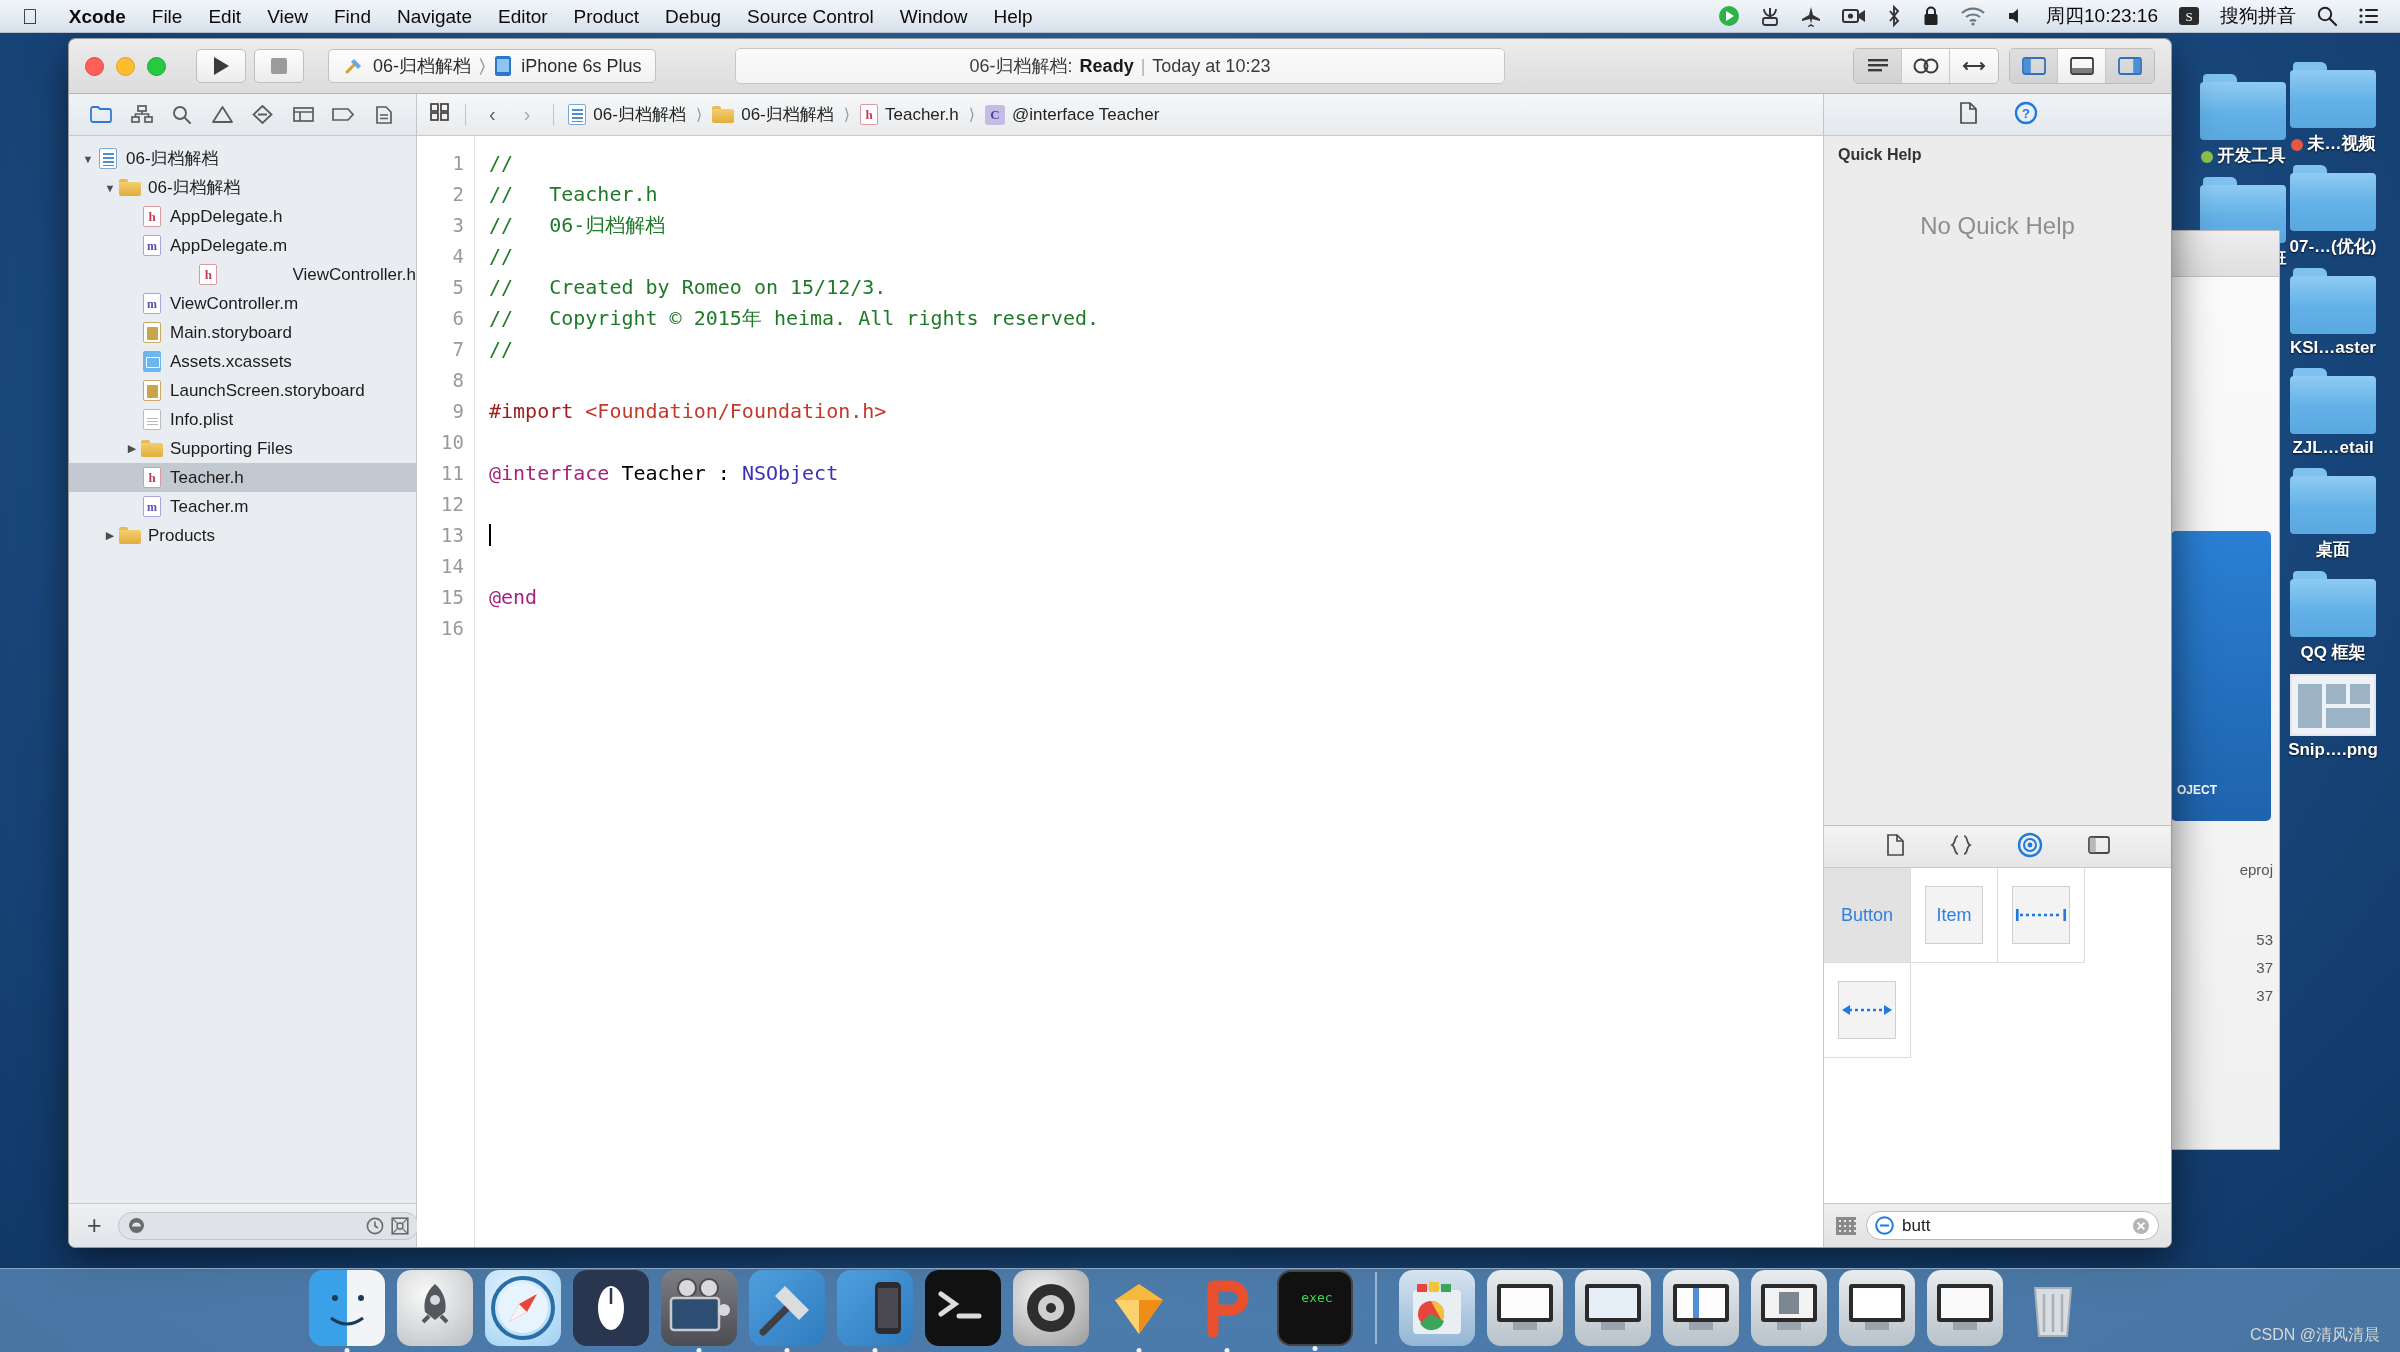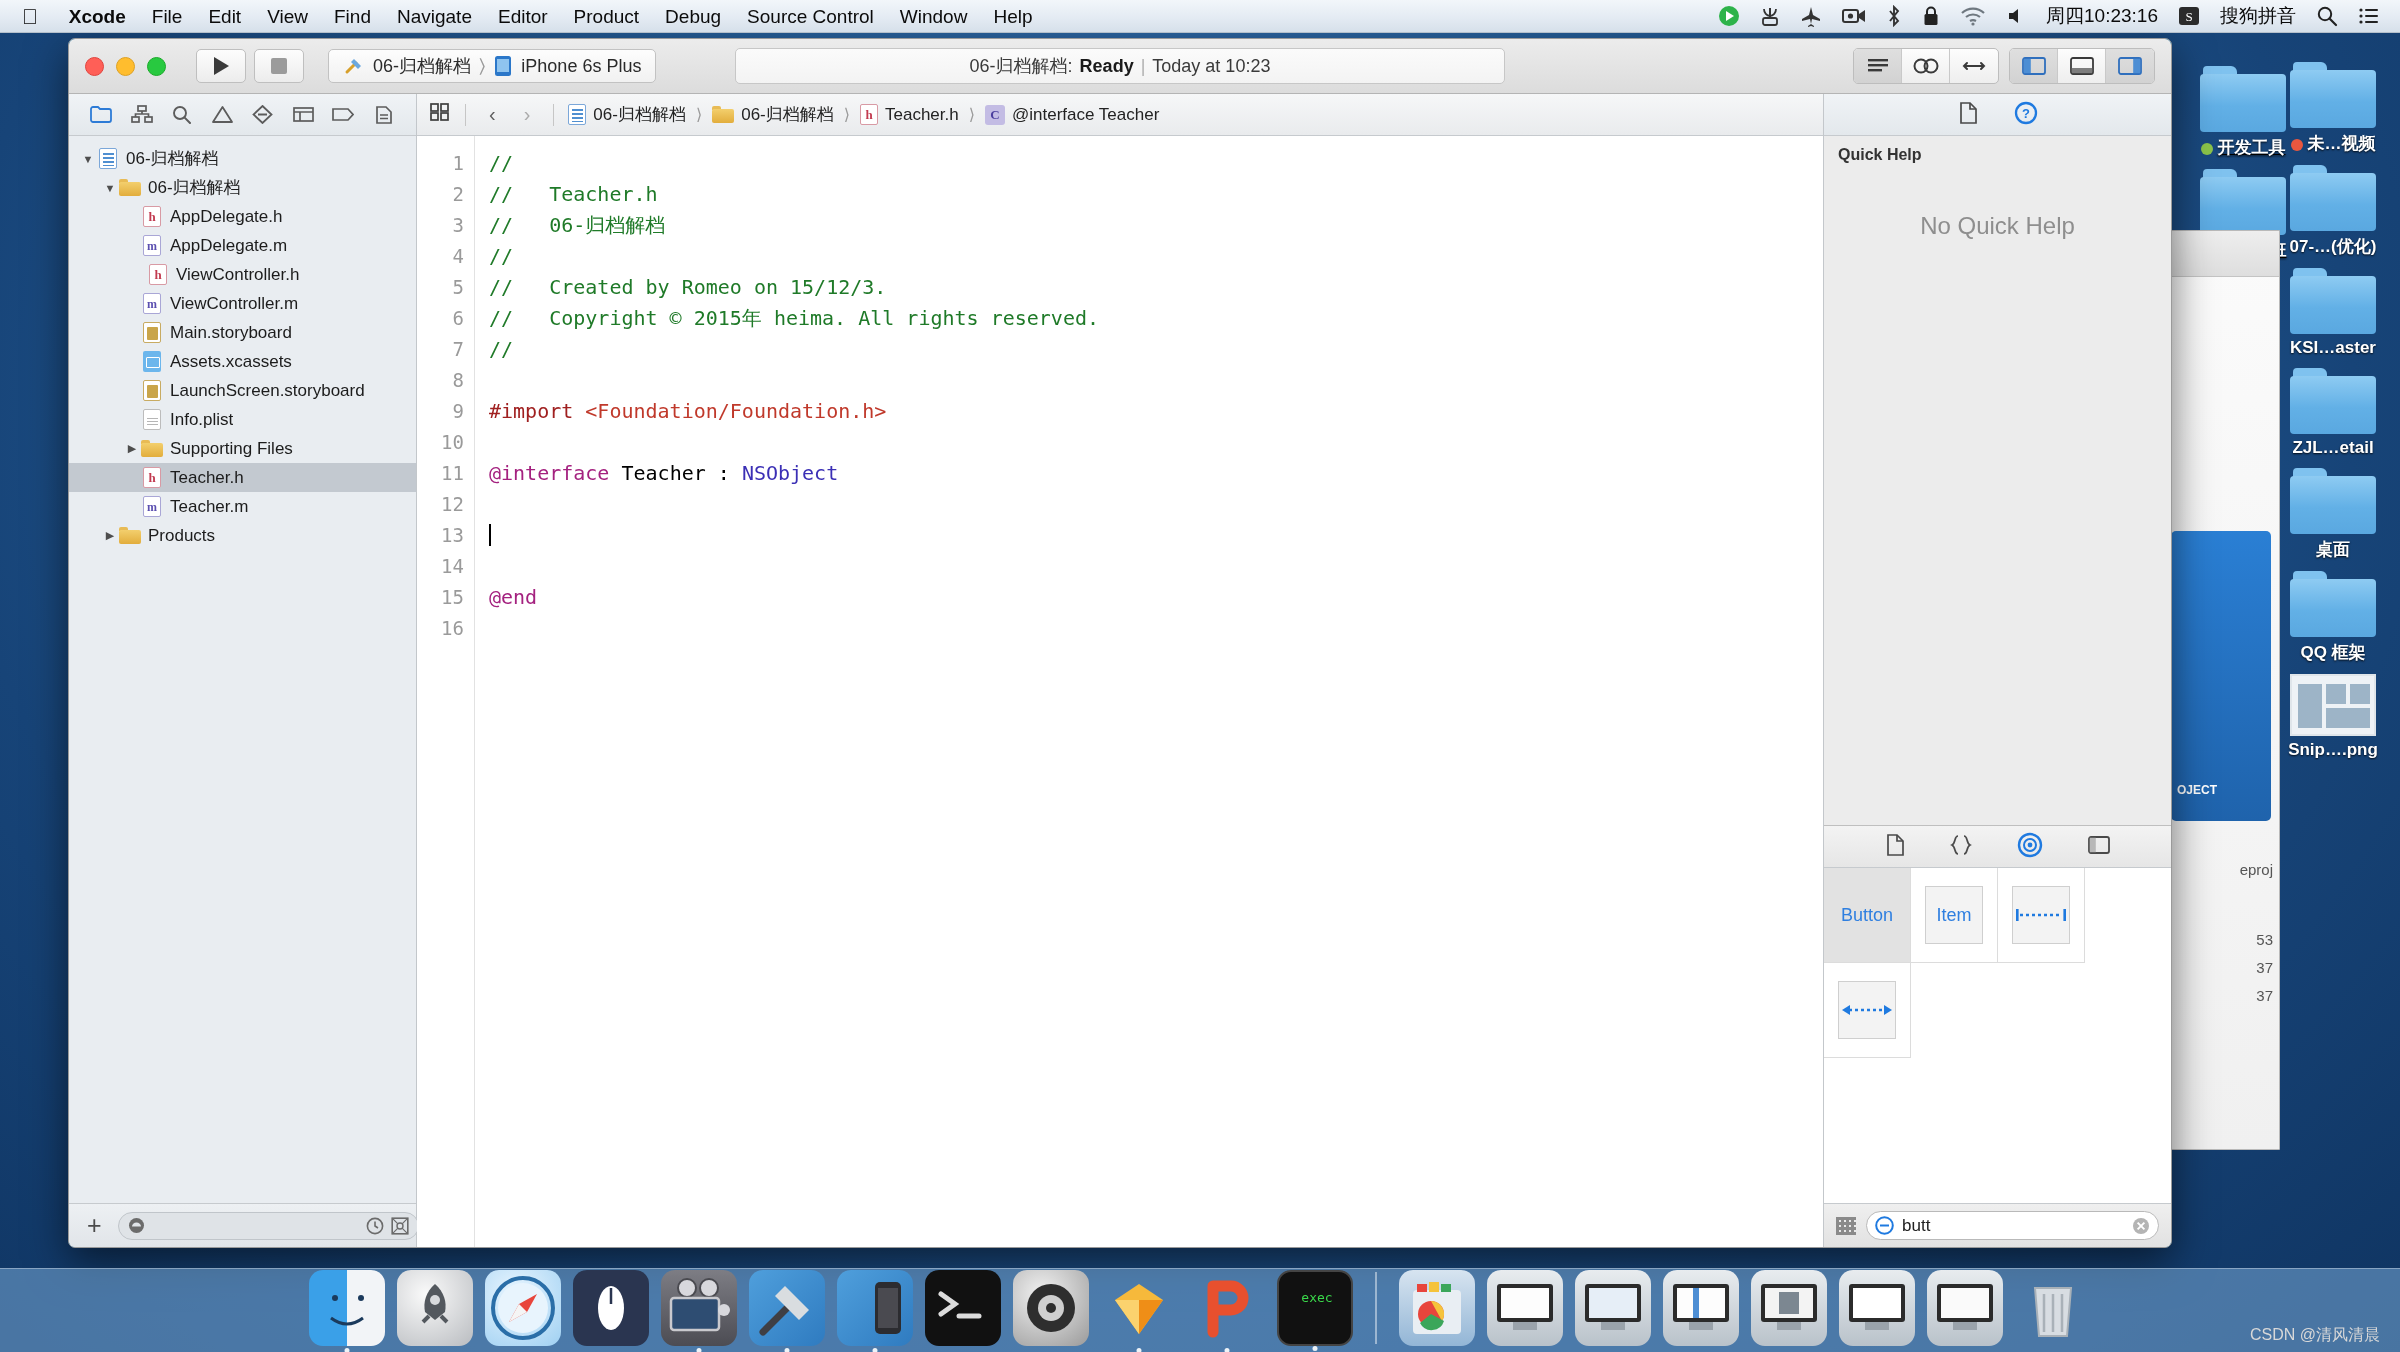--- a/index.html
+++ b/index.html
@@ -278,21 +278,21 @@
   .dock-sep{ width:2px;height:72px;background:rgba(255,255,255,.45); margin:0 10px; align-self:center;}
 
   
   #wm { position:absolute; right:20px; bottom:6px; color:#d8d8d8; font-size:16px; z-index:90; }
 </style>
 </head>
 <body>
 
 <div id="desktop"></div>
 
-<div class="desk-col" style="left:2178px; top:66px;text-decoration:underline;">
+<div class="desk-col" style="left:2178px; top:74px;">
   <div class="desk-icon">
     <div class="folder">
         <div class="tab"></div>
         <div class="body"></div>
       </div>
     <div class="label"><span class="dot" style="background:#8bc34a"></span><span>开发工具</span></div>
   </div>
   <div class="desk-icon">
     <div class="folder">
         <div class="tab"></div>
@@ -630,21 +630,21 @@
             </span>
             <span class="lbl">AppDelegate.h</span>
           </div>
           <div class="row" style="padding-left: 54px;">
             <span class="disc"></span>
             <span class="ficon">
               <span class="fi m"></span>
             </span>
             <span class="lbl">AppDelegate.m</span>
           </div>
-          <div class="row" style="padding-left: 60px;">
+          <div class="row" style="padding-left: 44px; justify-content: space-between;">
             <span class="disc"></span>
             <span class="ficon">
               <span class="fi h"></span>
             </span>
             <span class="lbl">ViewController.h</span>
           </div>
           <div class="row" style="padding-left: 54px;">
             <span class="disc"></span>
             <span class="ficon">
               <span class="fi m"></span>

